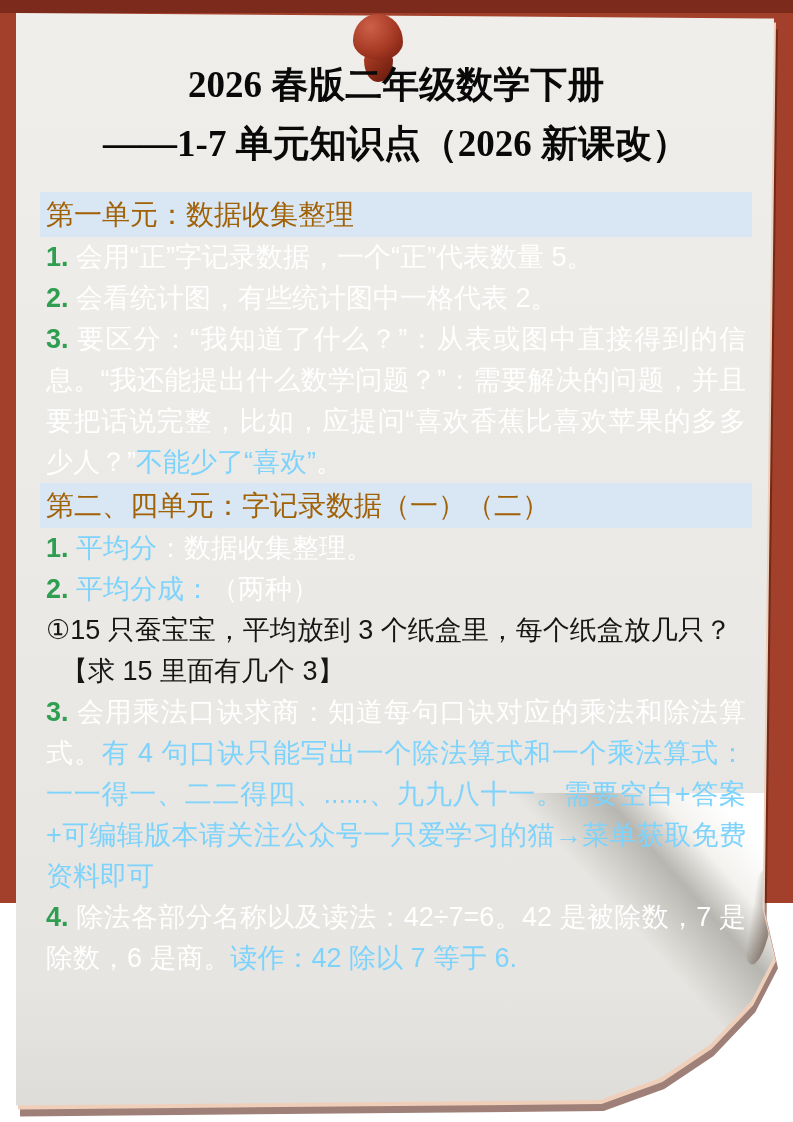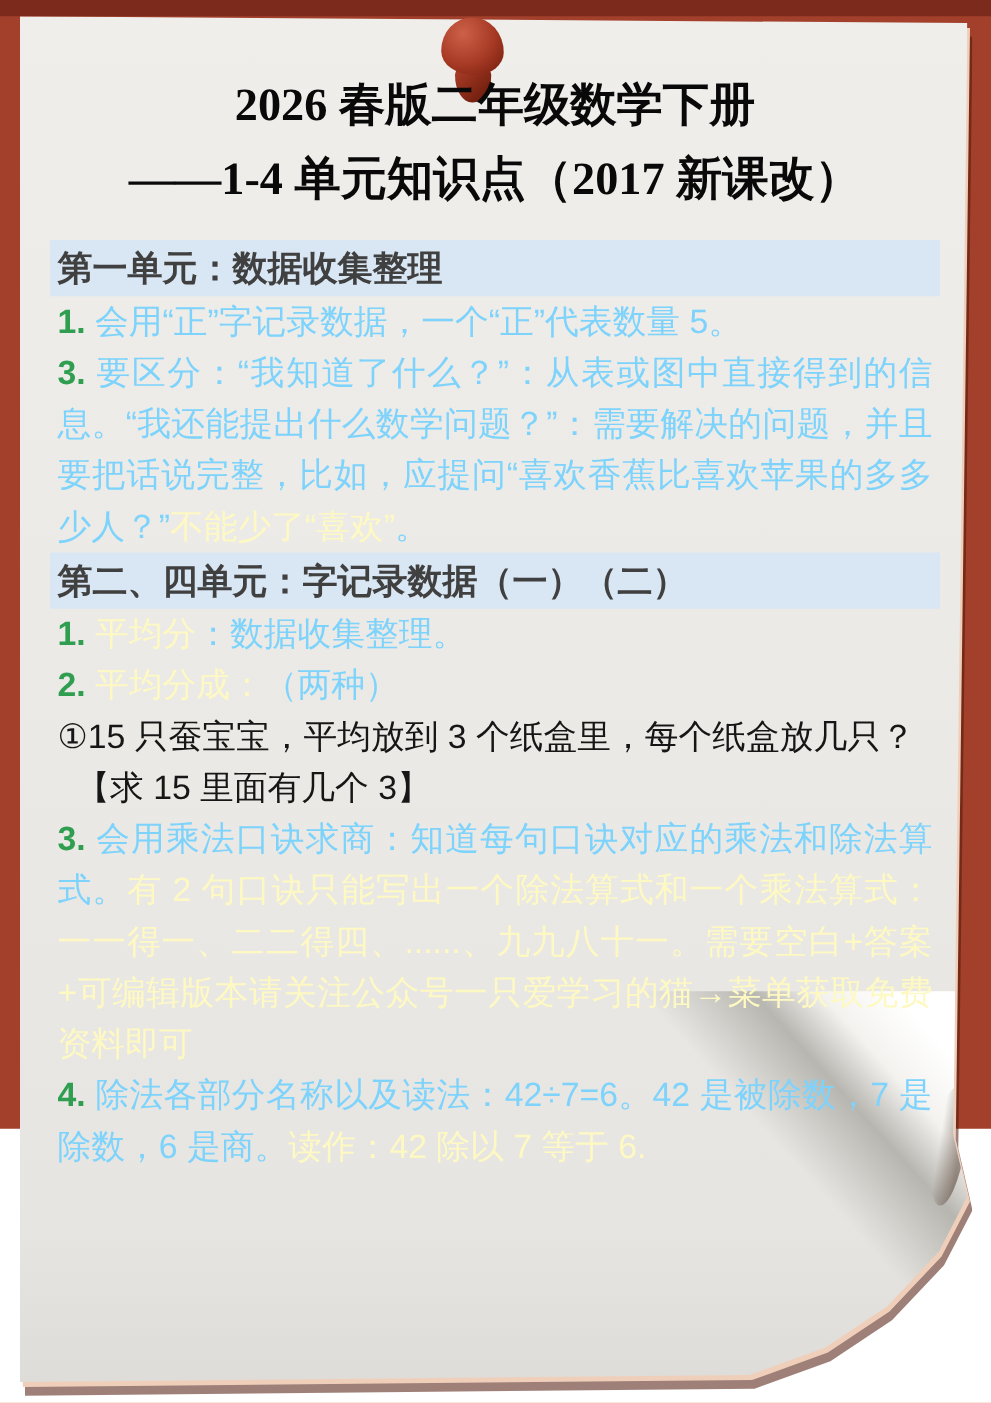--- a/index.html
+++ b/index.html
@@ -30,27 +30,27 @@
   .pin-base{position:absolute;left:17px;top:38px;width:29px;height:30px;
     border-radius:40% 40% 52% 48% / 28% 28% 74% 74%;
     background:linear-gradient(135deg,#a53a24 15%,#6f1d0e 85%);}
 
   
   .content{position:absolute;left:46px;top:13px;width:700px;}
   .titles{text-align:center;padding-top:42px;margin-bottom:19px;
     font-family:"Liberation Serif","DejaVu Serif",serif;font-weight:bold;color:#090909;}
   .title-line{font-size:37px;line-height:59px;white-space:nowrap;}
 
-  .sec-header{background:#d9e6f3;color:#404040;font-weight:bold;font-size:28px;
+  .sec-header{background:#d9e6f3;color:#a16207;font-weight:normal;font-size:28px;
     line-height:45px;margin:0 -6px;padding:0 6px;}
   p.row{margin:0;font-size:27px;line-height:41px;color:#161616;text-align:justify;}
   p.note{text-indent:15px;}
   .num{color:#2f9e50;font-weight:bold;}
-  .red{color:#fef9c3;}
-  .blk{color:#7dd3fc;}
+  .red{color:#7dd3fc;}
+  .blk{color:#ffffff;}
 </style>
 </head>
 <body>
 
 <div class="stage">
   <div class="top-strip"></div>
 
   <div class="sheet sheet-shadow"></div>
   <div class="sheet sheet-edge"></div>
 
@@ -61,38 +61,39 @@
 
   <div class="pin">
     <div class="pin-base"></div>
     <div class="pin-head"></div>
   </div>
 
   <div class="content">
 
     <div class="titles">
       <div class="title-line">2026 春版二年级数学下册</div>
-      <div class="title-line">——1-4 单元知识点（2017 新课改）</div>
+      <div class="title-line">——1-7 单元知识点（2026 新课改）</div>
     </div>
 
     <div class="sec-header">第一单元：数据收集整理</div>
 
     <p class="row"><span class="num">1.</span> <span class="blk">会用“正”字记录数据，一个“正”代表数量 5。</span></p>
 
+    <p class="row"><span class="num">2.</span> <span class="blk">会看统计图，有些统计图中一格代表 2。</span></p>
 
     <p class="row"><span class="num">3.</span> <span class="blk">要区分：“我知道了什么？”：从表或图中直接得到的信息。“我还能提出什么数学问题？”：需要解决的问题，并且要把话说完整，比如，应提问“喜欢香蕉比喜欢苹果的多多少人？”</span><span class="red">不能少了“喜欢”</span><span class="blk">。</span></p>
 
 
     <div class="sec-header">第二、四单元：字记录数据（一）（二）</div>
 
     <p class="row"><span class="num">1.</span> <span class="red">平均分</span><span class="blk">：数据收集整理。</span></p>
 
     <p class="row"><span class="num">2.</span> <span class="red">平均分成：</span><span class="blk">（两种）</span></p>
 
     <p class="row">①15 只蚕宝宝，平均放到 3 个纸盒里，每个纸盒放几只？</p>
     <p class="row note">【求 15 里面有几个 3】</p>
 
-    <p class="row"><span class="num">3.</span> <span class="blk">会用乘法口诀求商：知道每句口诀对应的乘法和除法算式。</span><span class="red">有 2 句口诀只能写出一个除法算式和一个乘法算式：一一得一、二二得四、......、九九八十一。需要空白+答案+可编辑版本请关注公众号一只爱学习的猫→菜单获取免费资料即可</span></p>
+    <p class="row"><span class="num">3.</span> <span class="blk">会用乘法口诀求商：知道每句口诀对应的乘法和除法算式。</span><span class="red">有 4 句口诀只能写出一个除法算式和一个乘法算式：一一得一、二二得四、......、九九八十一。需要空白+答案+可编辑版本请关注公众号一只爱学习的猫→菜单获取免费资料即可</span></p>
 
     <p class="row"><span class="num">4.</span> <span class="blk">除法各部分名称以及读法：42÷7=6。42 是被除数，7 是除数，6 是商。</span><span class="red">读作：42 除以 7 等于 6.</span></p>
 
   </div>
 </div>
 
 </body></html>

